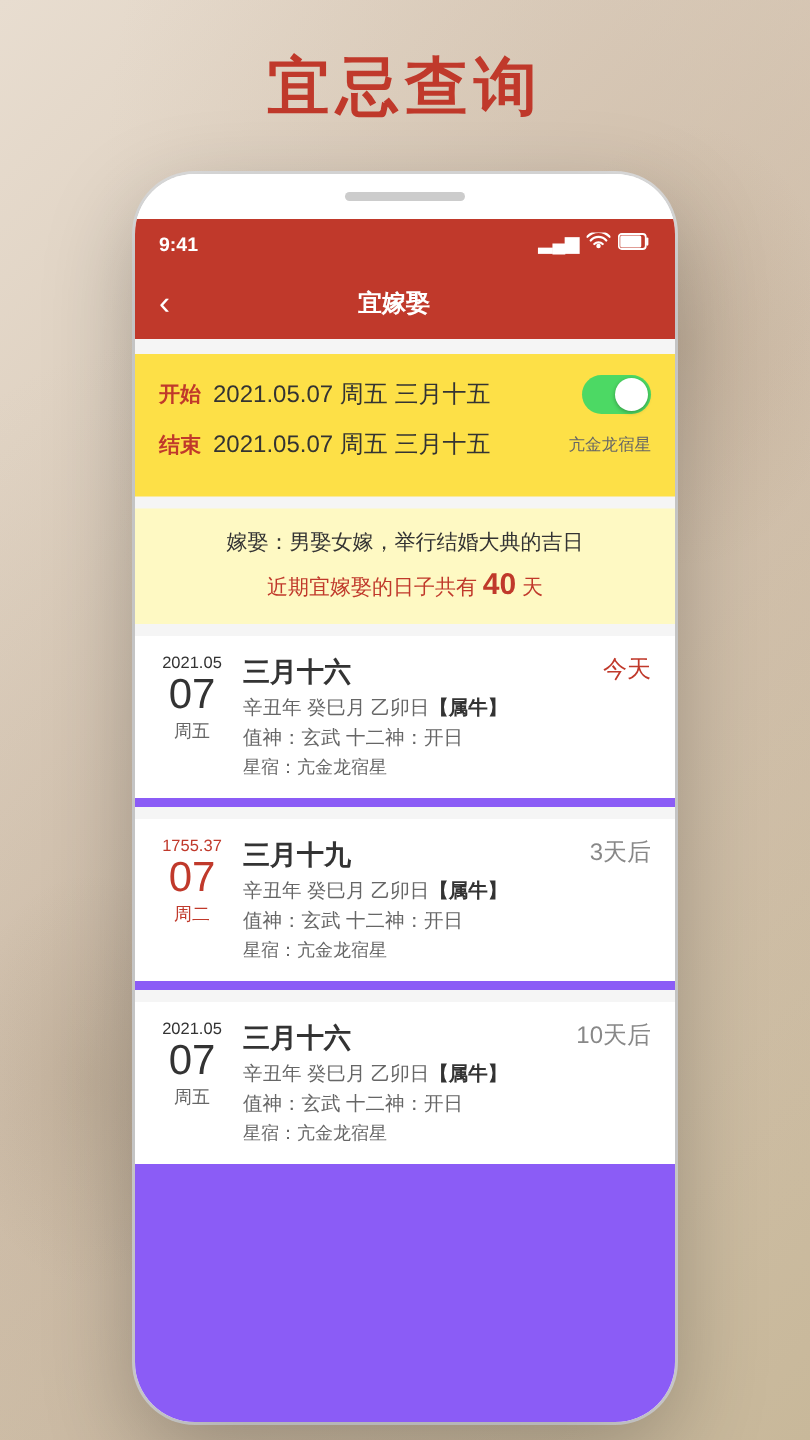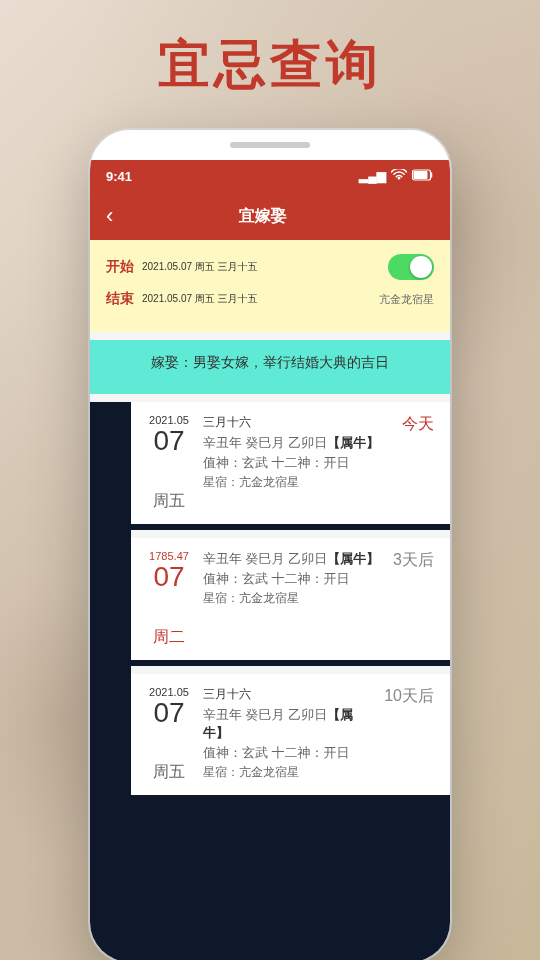--- a/index.html
+++ b/index.html
@@ -42,21 +42,21 @@
       height: 280px;
       opacity: 0.12;
       background: radial-gradient(ellipse, #6b5a3e 0%, transparent 70%);
       border-radius: 50%;
     }
 
     .page-title {
       position: relative;
       text-align: center;
       padding: 30px 20px 20px;
-      font-size: 52px;
+      font-size: 42px;
       font-weight: 700;
       color: #c0392b;
       letter-spacing: 4px;
       font-family: 'STKaiti', 'KaiTi', 'STFangsong', serif;
       z-index: 1;
     }
 
     
     .phone-mockup {
       position: relative;
@@ -134,41 +134,42 @@
     .header-title {
       flex: 1;
       text-align: center;
       font-size: 16px;
       font-weight: 600;
       margin-right: 30px;
     }
 
     
     .date-filter-section {
-      background: #fef9c3;
+      background: #fde047;
       padding: 14px 16px;
       margin-bottom: 8px;
+      margin-top: 10px;
     }
 
     .date-row {
       display: flex;
       align-items: center;
       margin-bottom: 10px;
     }
 
     .date-label {
       font-size: 14px;
       font-weight: 600;
       color: #c0392b;
       width: 36px;
       flex-shrink: 0;
     }
 
     .date-value {
-      font-size: 10px;
+      font-size: 16px;
       color: #333;
       flex: 1;
     }
 
     .toggle-container {
       display: flex;
       flex-direction: column;
       align-items: center;
       gap: 4px;
     }
@@ -194,21 +195,21 @@
     }
 
     .toggle-label {
       font-size: 11px;
       color: #666;
       white-space: nowrap;
     }
 
     
     .desc-section {
-      background: #5eead4;
+      background: #fef9c3;
       padding: 14px 16px;
       margin-bottom: 8px;
       text-align: center;
     }
 
     .desc-text {
       font-size: 14px;
       color: #333;
       margin-bottom: 8px;
     }
@@ -221,22 +222,21 @@
     .count-number {
       font-size: 20px;
       font-weight: 700;
       color: #c0392b;
     }
 
     
     .list-container {
       flex: 1;
       overflow-y: auto;
-      background: #0f172a;
-      padding-left: 41px;
+      background: #8b5cf6;
     }
 
     .list-item {
       background: #fff;
       margin-bottom: 6px;
       padding: 12px 16px;
       display: flex;
       align-items: flex-start;
       gap: 12px;
     }
@@ -262,37 +262,36 @@
       font-weight: 400;
       color: #333;
       line-height: 1.1;
     }
 
     .item-day.red {
       color: #c0392b;
     }
 
     .item-weekday {
-      font-size: 16px;
+      font-size: 12px;
       color: #666;
-      margin-top: 34px;
     }
 
     .item-weekday.red {
       color: #c0392b;
     }
 
     .item-info {
       flex: 1;
     }
 
     .item-lunar {
-      font-size: 12px;
-      color: #333;
-      font-weight: 400;
+      font-size: 18px;
+      color: #333;
+      font-weight: 700;
       margin-bottom: 3px;
     }
 
     .item-detail {
       font-size: 13px;
       color: #666;
       margin-bottom: 2px;
     }
 
     .item-star {
@@ -378,20 +377,25 @@
       </div>
       <div class="date-row">
         <span class="date-label">结束</span>
         <span class="date-value">2021.05.07 周五 三月十五</span>
         <span class="toggle-label">亢金龙宿星</span>
       </div>
     </div>
 
     <div class="desc-section">
       <div class="desc-text">嫁娶：男娶女嫁，举行结婚大典的吉日</div>
+      <div class="count-text">
+        <span>近期宜嫁娶的日子共有</span>
+        <span class="count-number">40</span>
+        <span>天</span>
+      </div>
     </div>
 
     <div class="list-container">
 
       <div class="list-item">
         <div class="item-date-block">
           <span class="item-year-month">2021.05</span>
           <span class="item-day">07</span>
           <span class="item-weekday">周五</span>
         </div>
@@ -401,25 +405,26 @@
           <div class="item-detail">值神：玄武  十二神：开日</div>
           <div class="item-star">星宿：亢金龙宿星</div>
         </div>
         <span class="item-tag today">今天</span>
       </div>
 
       <div class="section-divider"></div>
 
       <div class="list-item">
         <div class="item-date-block">
-          <span class="item-year-month red">1785.47</span>
+          <span class="item-year-month red">1755.37</span>
           <span class="item-day red">07</span>
           <span class="item-weekday red">周二</span>
         </div>
         <div class="item-info">
+          <div class="item-lunar">三月十九</div>
           <div class="item-detail">辛丑年 癸巳月 乙卯日<span class="highlight-bracket">【属牛】</span></div>
           <div class="item-detail">值神：玄武  十二神：开日</div>
           <div class="item-star">星宿：亢金龙宿星</div>
         </div>
         <span class="item-tag">3天后</span>
       </div>
 
       <div class="section-divider"></div>
 
       <div class="list-item">

